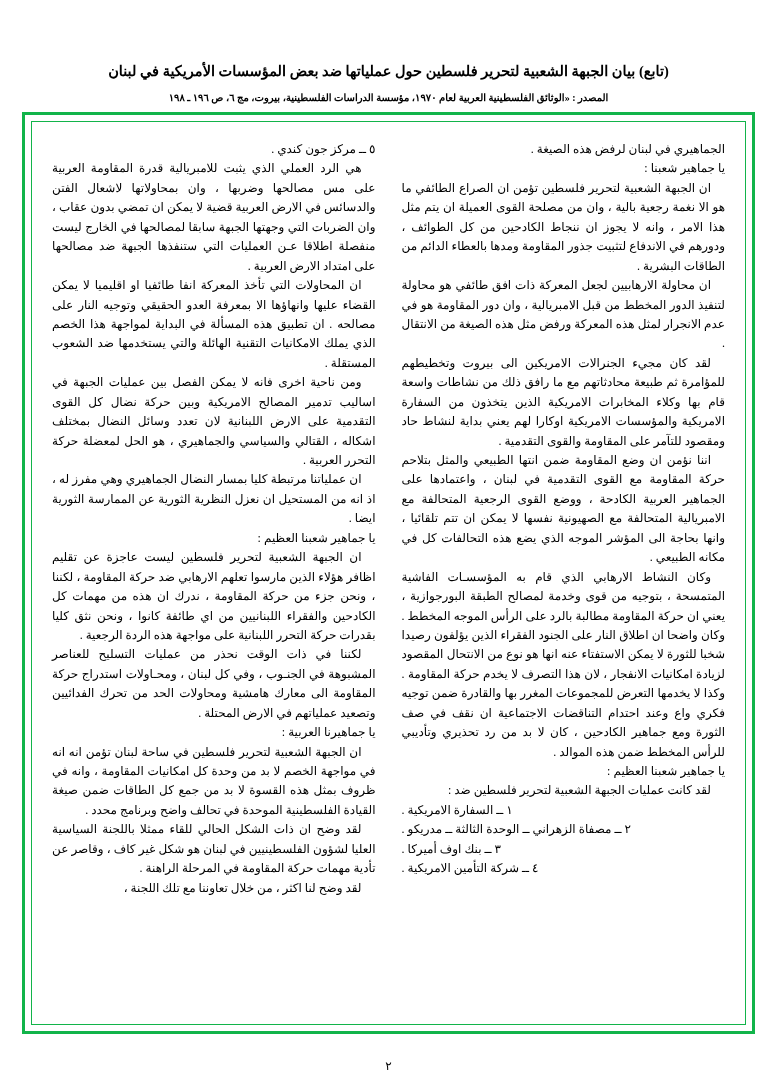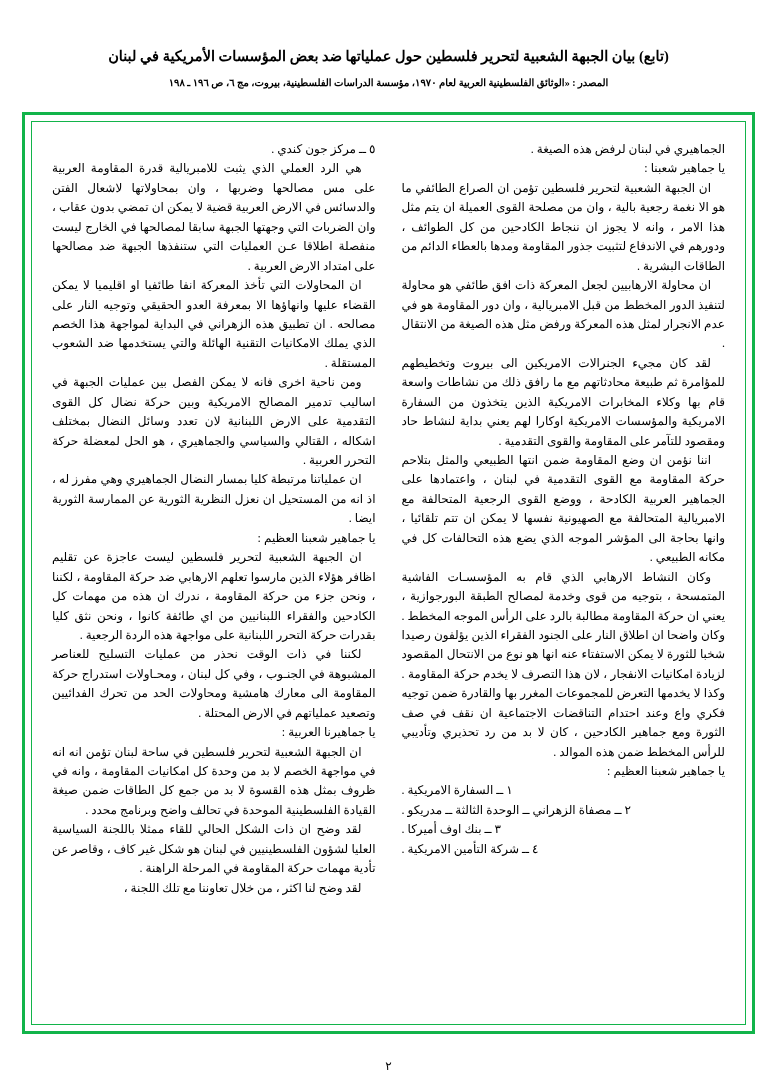--- a/index.html
+++ b/index.html
@@ -12,21 +12,21 @@
     height: 1092px;
     font-family: "Liberation Serif", "DejaVu Serif", serif;
     color: #000000;
     position: relative;
     overflow: hidden;
   }
   .page {
     width: 777px;
     height: 1092px;
     box-sizing: border-box;
-    padding: 0;
+    padding: 15px;
     position: relative;
   }
   .header {
     text-align: center;
     padding: 46px 40px 0 40px;
   }
   .doc-title {
     font-size: 14.5px;
     font-weight: bold;
     line-height: 1.5;
@@ -109,30 +109,31 @@
 
         <div class="col">
           <p class="noindent">الجماهيري في لبنان لرفض هذه الصيغة .</p>
           <p class="noindent">يا جماهير شعبنا :</p>
           <p>ان الجبهة الشعبية لتحرير فلسطين تؤمن ان الصراع الطائفي ما هو الا نغمة رجعية بالية ، وان من مصلحة القوى العميلة ان يتم مثل هذا الامر ، وانه لا يجوز ان ننجاط الكادحين من كل الطوائف ، ودورهم في الاندفاع لتثبيت جذور المقاومة ومدها بالعطاء الدائم من الطاقات البشرية .</p>
           <p>ان محاولة الارهابيين لجعل المعركة ذات افق طائفي هو محاولة لتنفيذ الدور المخطط من قبل الامبريالية ، وان دور المقاومة هو في عدم الانجرار لمثل هذه المعركة ورفض مثل هذه الصيغة من الانتقال .</p>
           <p>لقد كان مجيء الجنرالات الامريكين الى بيروت وتخطيطهم للمؤامرة ثم طبيعة محادثاتهم مع ما رافق ذلك من نشاطات واسعة قام بها وكلاء المخابرات الامريكية الذين يتخذون من السفارة الامريكية والمؤسسات الامريكية اوكارا لهم يعني بداية لنشاط حاد ومقصود للتآمر على المقاومة والقوى التقدمية .</p>
           <p>اننا نؤمن ان وضع المقاومة ضمن انتها الطبيعي والمثل بتلاحم حركة المقاومة مع القوى التقدمية في لبنان ، واعتمادها على الجماهير العربية الكادحة ، ووضع القوى الرجعية المتحالفة مع الامبريالية المتحالفة مع الصهيونية نفسها لا يمكن ان تتم تلقائيا ، وانها بحاجة الى المؤشر الموجه الذي يضع هذه التحالفات كل في مكانه الطبيعي .</p>
           <p>وكان النشاط الارهابي الذي قام به المؤسسـات الفاشية المتمسحة ، بتوجيه من قوى وخدمة لمصالح الطبقة البورجوازية ، يعني ان حركة المقاومة مطالبة بالرد على الرأس الموجه المخطط . وكان واضحا ان اطلاق النار على الجنود الفقراء الذين يؤلفون رصيدا شخبا للثورة لا يمكن الاستفتاء عنه انها هو نوع من الانتحال المقصود لزيادة امكانيات الانفجار ، لان هذا التصرف لا يخدم حركة المقاومة . وكذا لا يخدمها التعرض للمجموعات المغرر بها والقادرة ضمن توجيه فكري واع وعند احتدام التناقضات الاجتماعية ان نقف في صف الثورة ومع جماهير الكادحين ، كان لا بد من رد تحذيري وتأديبي للرأس المخطط ضمن هذه الموالد .</p>
           <p class="noindent">يا جماهير شعبنا العظيم :</p>
+          <p>لقد كانت عمليات الجبهة الشعبية لتحرير فلسطين ضد :</p>
           <p class="listitem">١ ــ السفارة الامريكية .</p>
           <p class="listitem">٢ ــ مصفاة الزهراني ــ الوحدة الثالثة ــ مدريكو .</p>
           <p class="listitem">٣ ــ بنك اوف أميركا .</p>
           <p class="listitem">٤ ــ شركة التأمين الامريكية .</p>
         </div>
 
         <div class="col">
           <p class="noindent">٥ ــ مركز جون كندي .</p>
           <p>هي الرد العملي الذي يثبت للامبريالية قدرة المقاومة العربية على مس مصالحها وضربها ، وان بمحاولاتها لاشعال الفتن والدسائس في الارض العربية قضية لا يمكن ان تمضي بدون عقاب ، وان الضربات التي وجهتها الجبهة سابقا لمصالحها في الخارج ليست منفصلة اطلاقا عـن العمليات التي ستنفذها الجبهة ضد مصالحها على امتداد الارض العربية .</p>
-          <p>ان المحاولات التي تأخذ المعركة انفا طائفيا او اقليميا لا يمكن القضاء عليها وانهاؤها الا بمعرفة العدو الحقيقي وتوجيه النار على مصالحه . ان تطبيق هذه الزهراني في البداية لمواجهة هذا الخصم الذي يملك الامكانيات التقنية الهائلة والتي يستخدمها ضد الشعوب المستقلة .</p>
+          <p>ان المحاولات التي تأخذ المعركة انفا طائفيا او اقليميا لا يمكن القضاء عليها وانهاؤها الا بمعرفة العدو الحقيقي وتوجيه النار على مصالحه . ان تطبيق هذه المسألة في البداية لمواجهة هذا الخصم الذي يملك الامكانيات التقنية الهائلة والتي يستخدمها ضد الشعوب المستقلة .</p>
           <p>ومن ناحية اخرى فانه لا يمكن الفصل بين عمليات الجبهة في اساليب تدمير المصالح الامريكية وبين حركة نضال كل القوى التقدمية على الارض اللبنانية لان تعدد وسائل النضال بمختلف اشكاله ، القتالي والسياسي والجماهيري ، هو الحل لمعضلة حركة التحرر العربية .</p>
           <p>ان عملياتنا مرتبطة كليا بمسار النضال الجماهيري وهي مفرز له ، اذ انه من المستحيل ان نعزل النظرية الثورية عن الممارسة الثورية ايضا .</p>
           <p class="noindent">يا جماهير شعبنا العظيم :</p>
           <p>ان الجبهة الشعبية لتحرير فلسطين ليست عاجزة عن تقليم اظافر هؤلاء الذين مارسوا تعلهم الارهابي ضد حركة المقاومة ، لكننا ، ونحن جزء من حركة المقاومة ، ندرك ان هذه من مهمات كل الكادحين والفقراء اللبنانيين من اي طائفة كانوا ، ونحن نثق كليا بقدرات حركة التحرر اللبنانية على مواجهة هذه الردة الرجعية .</p>
           <p>لكننا في ذات الوقت نحذر من عمليات التسليح للعناصر المشبوهة في الجنـوب ، وفي كل لبنان ، ومحـاولات استدراج حركة المقاومة الى معارك هامشية ومحاولات الحد من تحرك الفدائيين وتصعيد عملياتهم في الارض المحتلة .</p>
           <p class="noindent">يا جماهيرنا العربية :</p>
           <p>ان الجبهة الشعبية لتحرير فلسطين في ساحة لبنان تؤمن انه انه في مواجهة الخصم لا بد من وحدة كل امكانيات المقاومة ، وانه في ظروف بمثل هذه القسوة لا بد من جمع كل الطاقات ضمن صيغة القيادة الفلسطينية الموحدة في تحالف واضح وبرنامج محدد .</p>
           <p>لقد وضح ان ذات الشكل الحالي للقاء ممثلا باللجنة السياسية العليا لشؤون الفلسطينيين في لبنان هو شكل غير كاف ، وقاصر عن تأدية مهمات حركة المقاومة في المرحلة الراهنة .</p>
           <p>لقد وضح لنا اكثر ، من خلال تعاوننا مع تلك اللجنة ،</p>
         </div>

